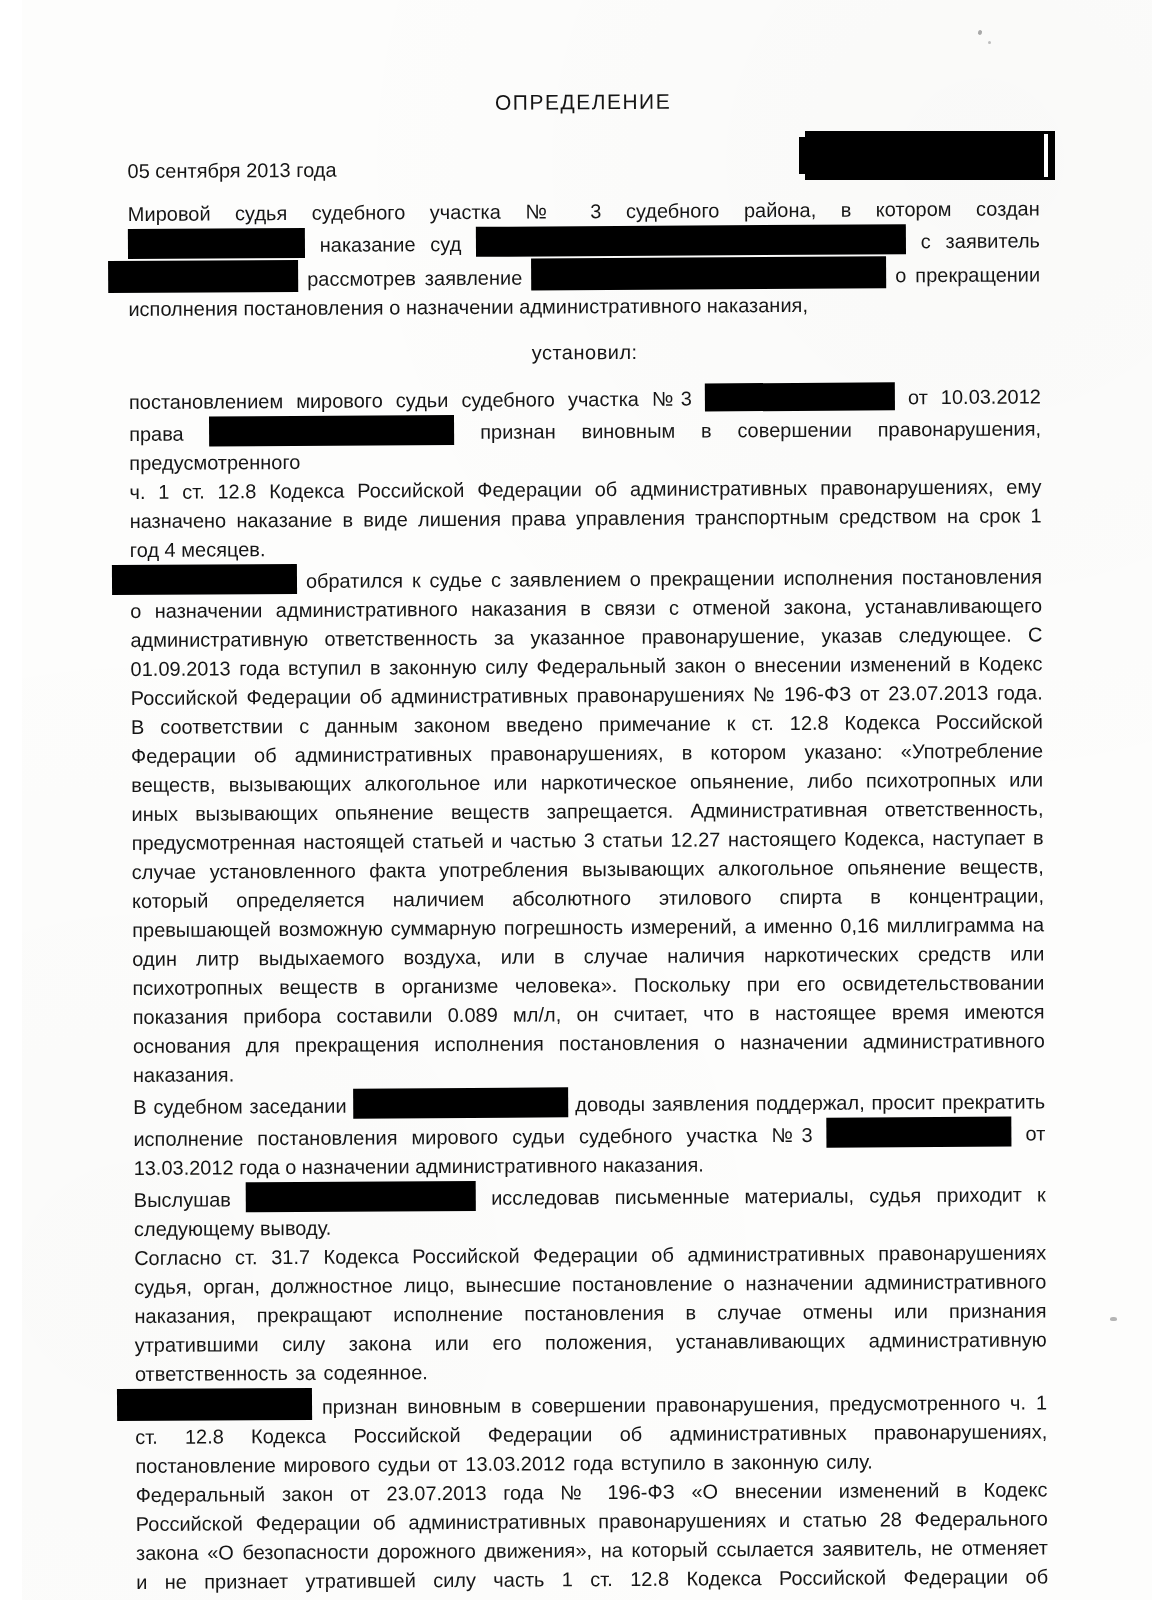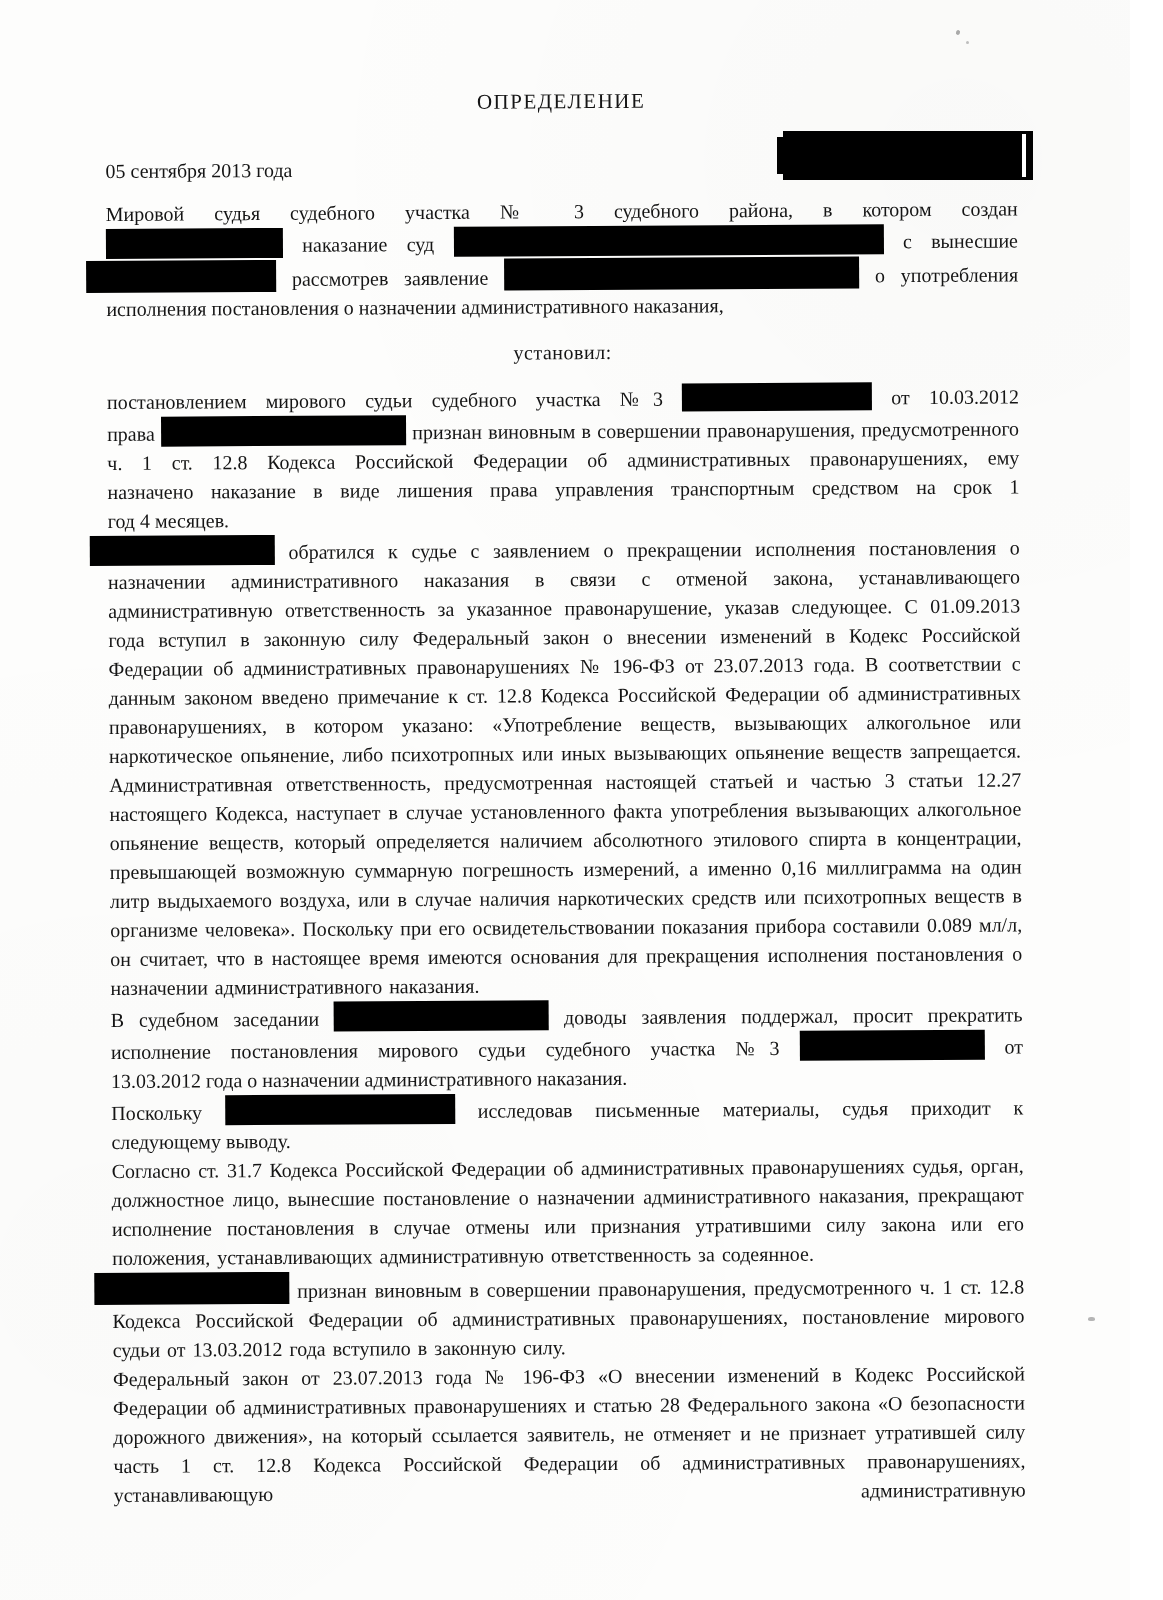--- a/index.html
+++ b/index.html
@@ -4,22 +4,23 @@
 <style>
   html,body{margin:0;padding:0;background:#ffffff;}
   .page{
     position:relative;
     width:1130px;height:1600px;
     background:
       radial-gradient(circle at 85% 10%, rgba(0,0,0,0.015), transparent 40%),
       radial-gradient(circle at 10% 80%, rgba(0,0,0,0.012), transparent 45%),
       #fdfdfc;
     overflow:hidden;
-    font-family:Liberation Serif, serif;
+    font-family:Liberation Sans, sans-serif;
     color:#151515;
+    margin-left:22px;
   }
   .content{
     position:absolute;left:105px;top:90px;width:912px;
     font-size:20px;line-height:29px;
     transform:rotate(-0.35deg);
     transform-origin:top left;
   }
   .doc-title{
     text-align:center;font-size:21px;font-weight:normal;
     letter-spacing:1.5px;margin:0;line-height:29px;
@@ -66,22 +67,22 @@
   <span class="speck s2"></span>
   <span class="speck s3"></span>
 
   <div class="content">
     <h1 class="doc-title">ОПРЕДЕЛЕНИЕ</h1>
     <span class="date-line">05 сентября 2013 года</span>
 
     <div class="intro" id="intro-block">
         <div>
           <div class="line"><span>Мировой судья судебного участка № 3 судебного района, в котором создан</span></div>
-          <div class="line"><span class="red" style="width: 177px; height: 30px;"></span> <span>наказание суд</span> <span class="red" style="width: 430px; height: 30px;"></span> <span>с вынесшие</span></div>
-          <div class="line"><span class="red" style="width: 190px; height: 32px; margin-left: -20px;"></span> <span>рассмотрев заявление</span> <span class="red" style="width: 355px; height: 32px;"></span> <span>о употребления</span></div>
+          <div class="line"><span class="red" style="width: 177px; height: 30px;"></span> <span>наказание суд</span> <span class="red" style="width: 430px; height: 30px;"></span> <span>с заявитель</span></div>
+          <div class="line"><span class="red" style="width: 190px; height: 32px; margin-left: -20px;"></span> <span>рассмотрев заявление</span> <span class="red" style="width: 355px; height: 32px;"></span> <span>о прекращении</span></div>
           <div class="line left"><span>исполнения постановления о назначении административного наказания,</span></div>
         </div>
       </div>
 
     <div class="ustanovil">установил:</div>
 
     <div id="main-body">
         <div>
           <div class="line"><span>постановлением мирового судьи судебного участка №3</span> <span class="red" style="width: 190px; height: 28px;"></span> <span>от 10.03.2012</span></div>
           <div class="line"><span>права</span> <span class="red" style="width: 245px; height: 30px;"></span> <span>признан виновным в совершении правонарушения, предусмотренного</span></div>
@@ -89,21 +90,21 @@
           <div class="line"><span>назначено наказание в виде лишения права управления транспортным средством на срок 1</span></div>
           <div class="line left"><span>год 4 месяцев.</span></div>
         </div>
         <div class="flow"><span class="red" style="width: 185px; height: 30px; margin-left: -18px;"></span> <span>обратился к судье с заявлением о прекращении исполнения постановления о назначении административного наказания в связи с отменой закона, устанавливающего административную ответственность за указанное правонарушение, указав следующее. С 01.09.2013 года вступил в законную силу Федеральный закон о внесении изменений в Кодекс Российской Федерации об административных правонарушениях № 196-ФЗ от 23.07.2013 года. В соответствии с данным законом введено примечание к ст. 12.8 Кодекса Российской Федерации об административных правонарушениях, в котором указано: «Употребление веществ, вызывающих алкогольное или наркотическое опьянение, либо психотропных или иных вызывающих опьянение веществ запрещается. Административная ответственность, предусмотренная настоящей статьей и частью 3 статьи 12.27 настоящего Кодекса, наступает в случае установленного факта употребления вызывающих алкогольное опьянение веществ, который определяется наличием абсолютного этилового спирта в концентрации, превышающей возможную суммарную погрешность измерений, а именно 0,16 миллиграмма на один литр выдыхаемого воздуха, или в случае наличия наркотических средств или психотропных веществ в организме человека». Поскольку при его освидетельствовании показания прибора составили 0.089 мл/л, он считает, что в настоящее время имеются основания для прекращения исполнения постановления о назначении административного наказания.</span></div>
         <div>
           <div class="line"><span>В судебном заседании</span> <span class="red" style="width: 215px; height: 30px;"></span> <span>доводы заявления поддержал, просит прекратить</span></div>
           <div class="line"><span>исполнение постановления мирового судьи судебного участка №3</span> <span class="red" style="width: 185px; height: 30px;"></span> <span>от</span></div>
           <div class="line left"><span>13.03.2012 года о назначении административного наказания.</span></div>
         </div>
         <div>
-          <div class="line"><span>Поскольку</span> <span class="red" style="width: 230px; height: 30px;"></span> <span>исследовав письменные материалы, судья приходит к</span></div>
+          <div class="line"><span>Выслушав</span> <span class="red" style="width: 230px; height: 30px;"></span> <span>исследовав письменные материалы, судья приходит к</span></div>
           <div class="line left"><span>следующему выводу.</span></div>
         </div>
         <div class="flow"><span>Согласно ст. 31.7 Кодекса Российской Федерации об административных правонарушениях судья, орган, должностное лицо, вынесшие постановление о назначении административного наказания, прекращают исполнение постановления в случае отмены или признания утратившими силу закона или его положения, устанавливающих административную ответственность за содеянное.</span></div>
         <div class="flow"><span class="red" style="width: 195px; height: 32px; margin-left: -18px;"></span> <span>признан виновным в совершении правонарушения, предусмотренного ч. 1 ст. 12.8 Кодекса Российской Федерации об административных правонарушениях, постановление мирового судьи от 13.03.2012 года вступило в законную силу.</span></div>
         <div class="flow jlast"><span>Федеральный закон от 23.07.2013 года № 196-ФЗ «О внесении изменений в Кодекс Российской Федерации об административных правонарушениях и статью 28 Федерального закона «О безопасности дорожного движения», на который ссылается заявитель, не отменяет и не признает утратившей силу часть 1 ст. 12.8 Кодекса Российской Федерации об административных правонарушениях, устанавливающую административную</span></div>
       </div>
   </div>
 </div>
 
 </body></html>

